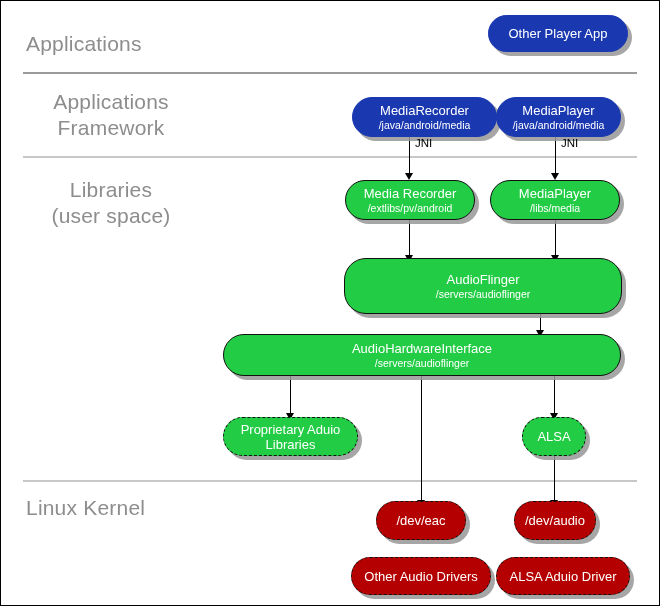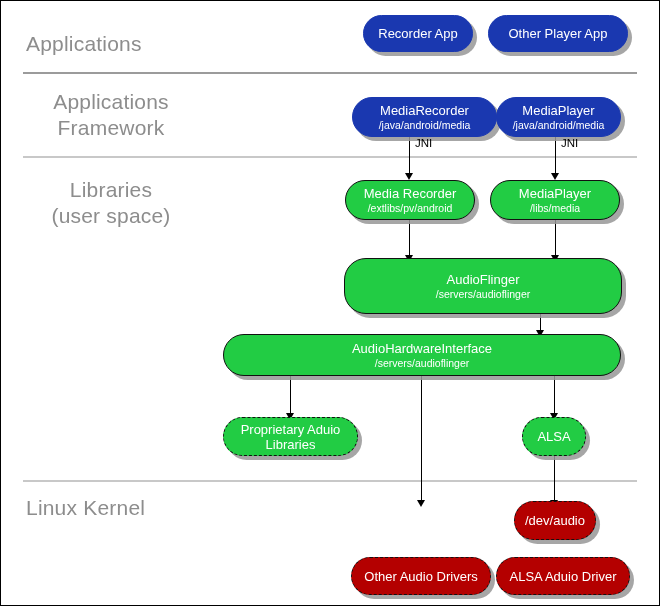--- a/index.html
+++ b/index.html
@@ -133,23 +133,20 @@
 
   <div class="line" style="left:420px; top:375px; height:127px;"></div>
   <div class="arrow-head" style="left:415.5px; top:499px;"></div>
 
   <div class="line" style="left:553px; top:375px; height:40px;"></div>
   <div class="arrow-head" style="left:548.5px; top:412px;"></div>
 
   <div class="line" style="left:553px; top:455px; height:47px;"></div>
   <div class="arrow-head" style="left:548.5px; top:499px;"></div>
 
-  <div class="node blue" style="left:362px; top:14px; width:110px; height:37px;">
-    <div class="title">Recorder App</div>
-  </div>
 
   <div class="node blue" style="left:487px; top:14px; width:140px; height:37px;">
     <div class="title">Other Player App</div>
   </div>
 
   <div class="node blue" style="left:351px; top:96px; width:145px; height:40px;">
     <div class="title">MediaRecorder</div>
     <div class="sub">/java/android/media</div>
   </div>
 
@@ -180,20 +177,23 @@
 
   <div class="node green dashed" style="left:222px; top:416px; width:135px; height:39px;">
     <div class="title">Proprietary Aduio
 Libraries</div>
   </div>
 
   <div class="node green dashed" style="left:521px; top:416px; width:64px; height:39px;">
     <div class="title">ALSA</div>
   </div>
 
+  <div class="node red" style="left:375px; top:500px; width:90px; height:39px;">
+    <div class="title">/dev/eac</div>
+  </div>
 
   <div class="node red" style="left:513px; top:500px; width:82px; height:39px;">
     <div class="title">/dev/audio</div>
   </div>
 
   <div class="node red" style="left:350px; top:556px; width:140px; height:38px;">
     <div class="title">Other Audio Drivers</div>
   </div>
 
   <div class="node red" style="left:495px; top:556px; width:134px; height:38px;">

